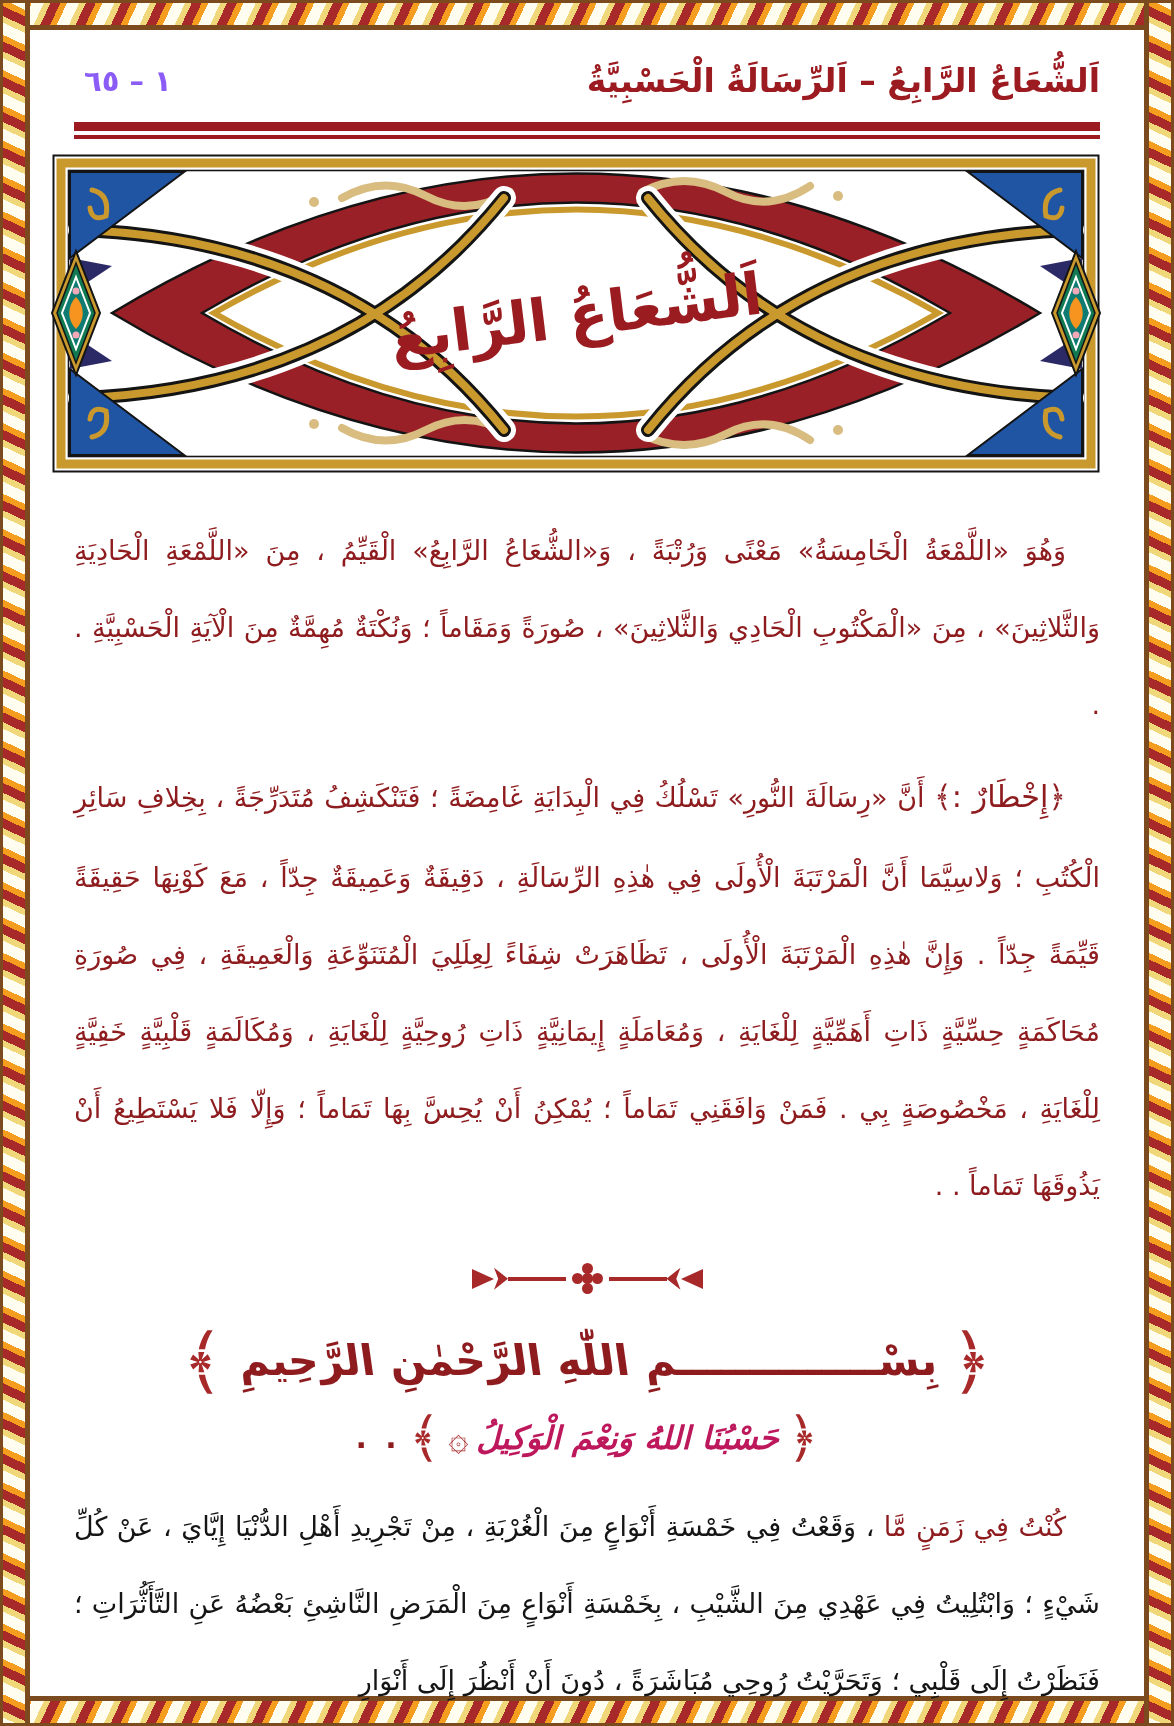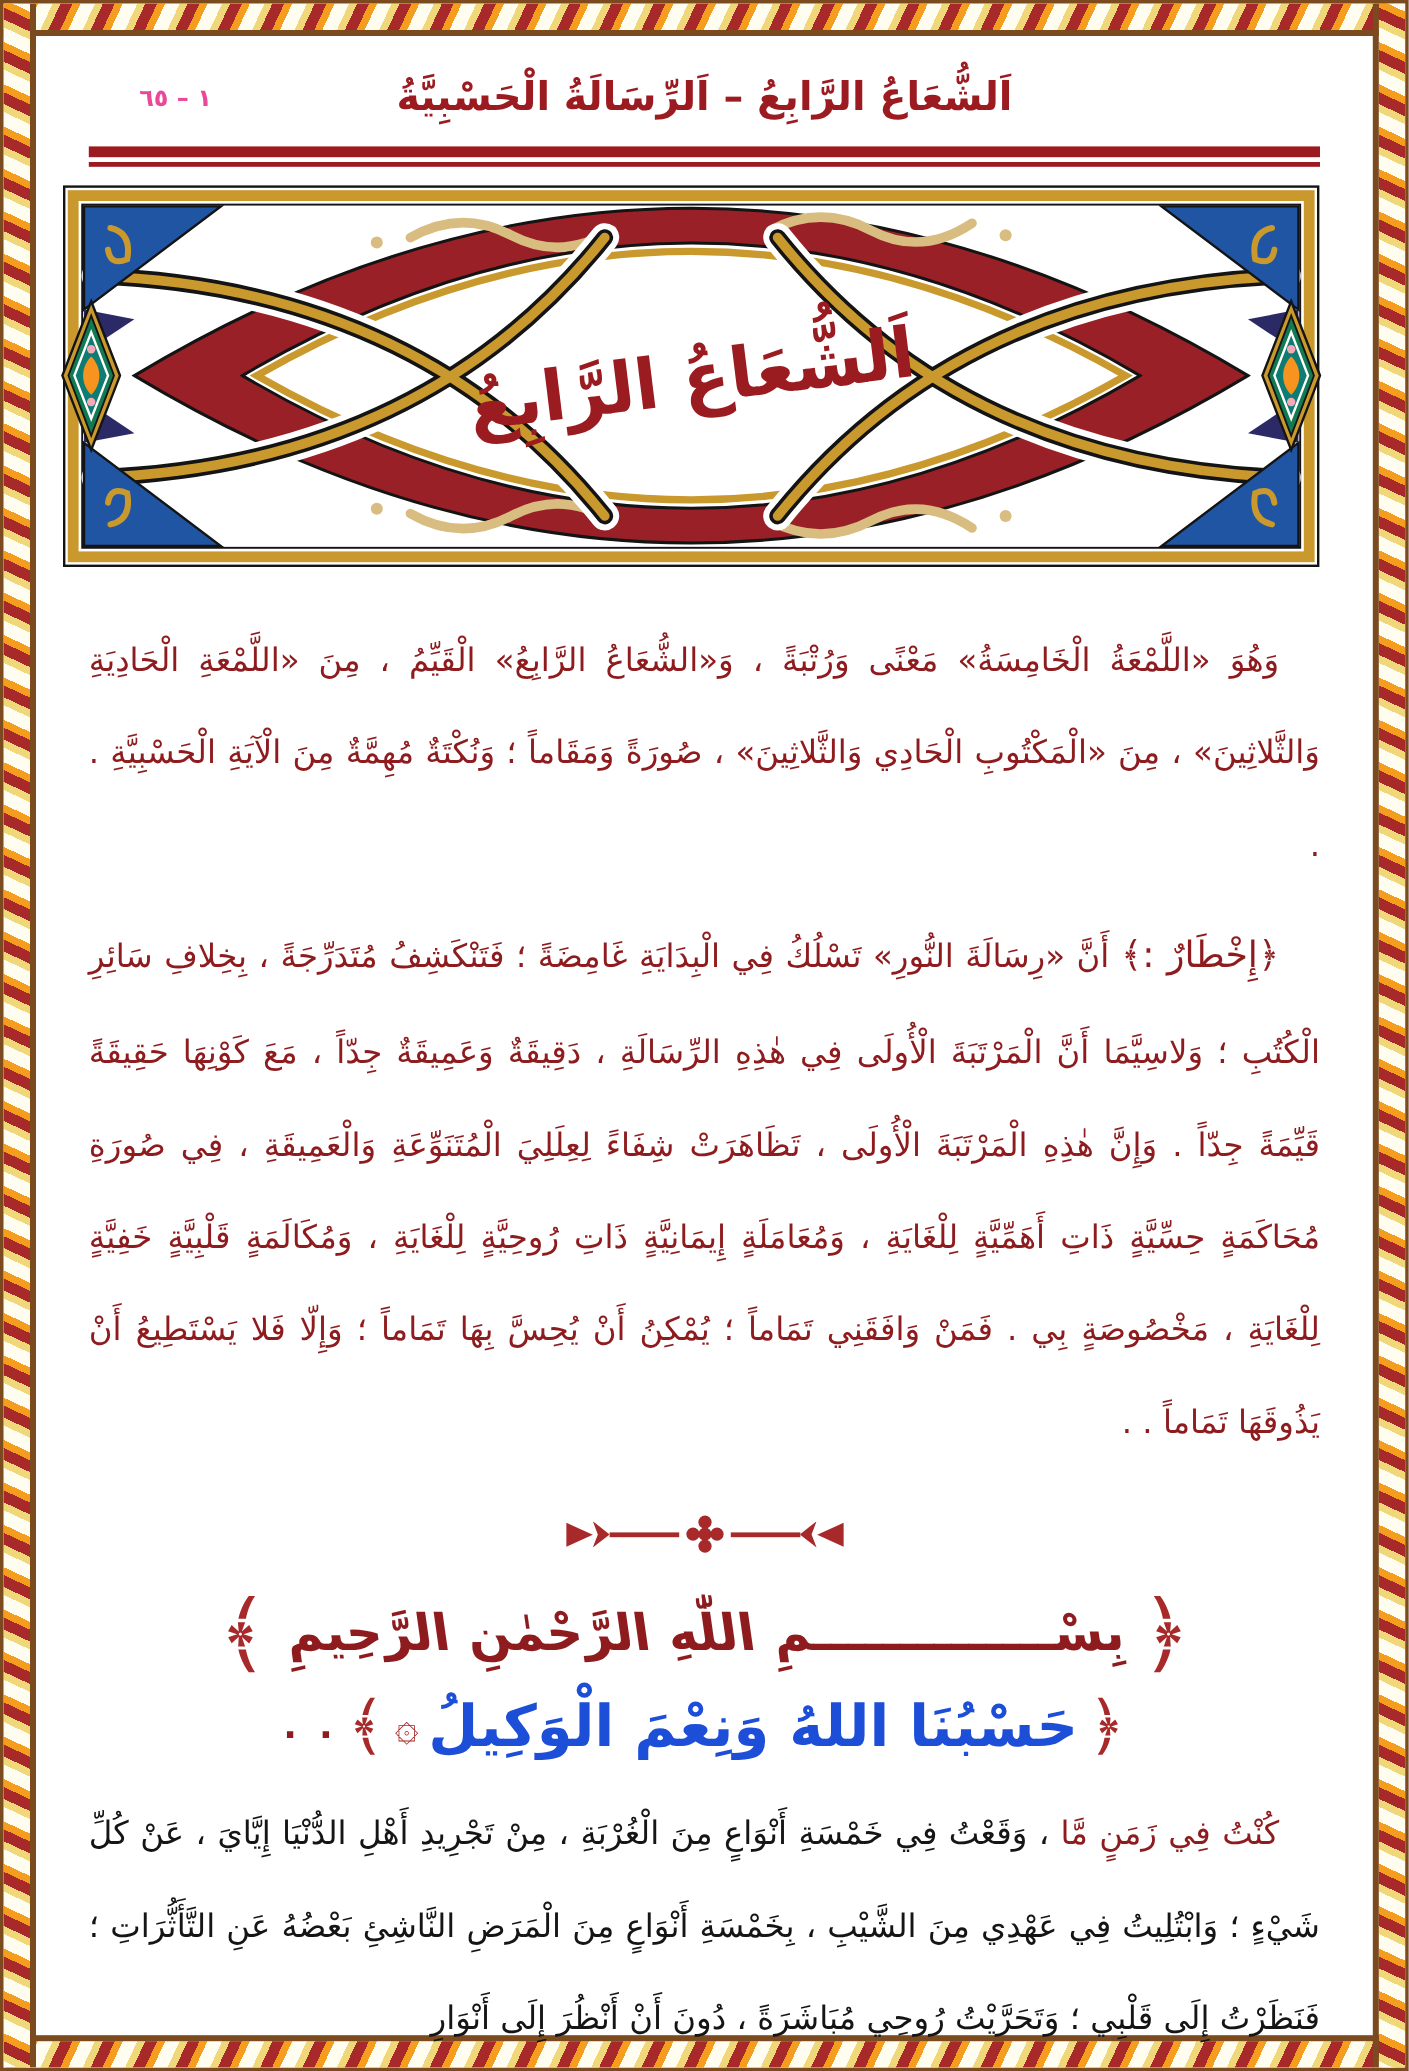--- a/index.html
+++ b/index.html
@@ -33,28 +33,26 @@
   .content{
     position:absolute;inset:27px;
     box-sizing:border-box;
     padding:20px 44px 0;
     direction:rtl;
   }
 
   
   .hdr{position:relative;height:62px;}
   .hdr-title{
-    text-align:center;
     color:#9c1b20;font-weight:bold;font-size:33px;line-height:62px;
   }
   .hdr-page{
     position:absolute;left:10px;top:0;
-    color:#ec4899;font-weight:bold;font-size:20px;line-height:62px;
+    color:#8b5cf6;font-weight:bold;font-size:29px;line-height:62px;
     direction:rtl;
-    margin-left:32px;
   }
   .rule{margin-top:10px;}
   .rule .thick{height:9px;background:#9c1b20;}
   .rule .thin{height:4px;background:#9c1b20;margin-top:4px;}
 
   
   .banner{display:block;margin:15px auto 0;overflow:visible;}
 
   
   .para{
@@ -89,21 +87,21 @@
   }
   .bismillah .bracket{font-size:72px;line-height:1;color:#a8292a;}
   .bismillah .calligraphy{font-size:42px;font-weight:bold;transform:skewX(8deg);}
 
   
   .hasbuna{
     display:flex;align-items:center;justify-content:center;gap:8px;
     margin-top:14px;direction:rtl;
   }
   .hasbuna .bracket{font-size:54px;line-height:1;color:#a8292a;}
-  .hasbuna .verse{font-size:48px;font-weight:bold;color:#1d4ed8;}
+  .hasbuna .verse{font-size:32px;font-weight:bold;color:#be185d;font-style:italic;}
   .hasbuna .rosette{font-size:34px;color:#a8292a;}
   .hasbuna .dots{font-size:30px;font-weight:bold;color:#8e1b1e;letter-spacing:4px;}
 </style>
 </head>
 <body>
 
 <div class="page">
 
   <div class="band h top"></div>
   <div class="band h bottom"></div>

